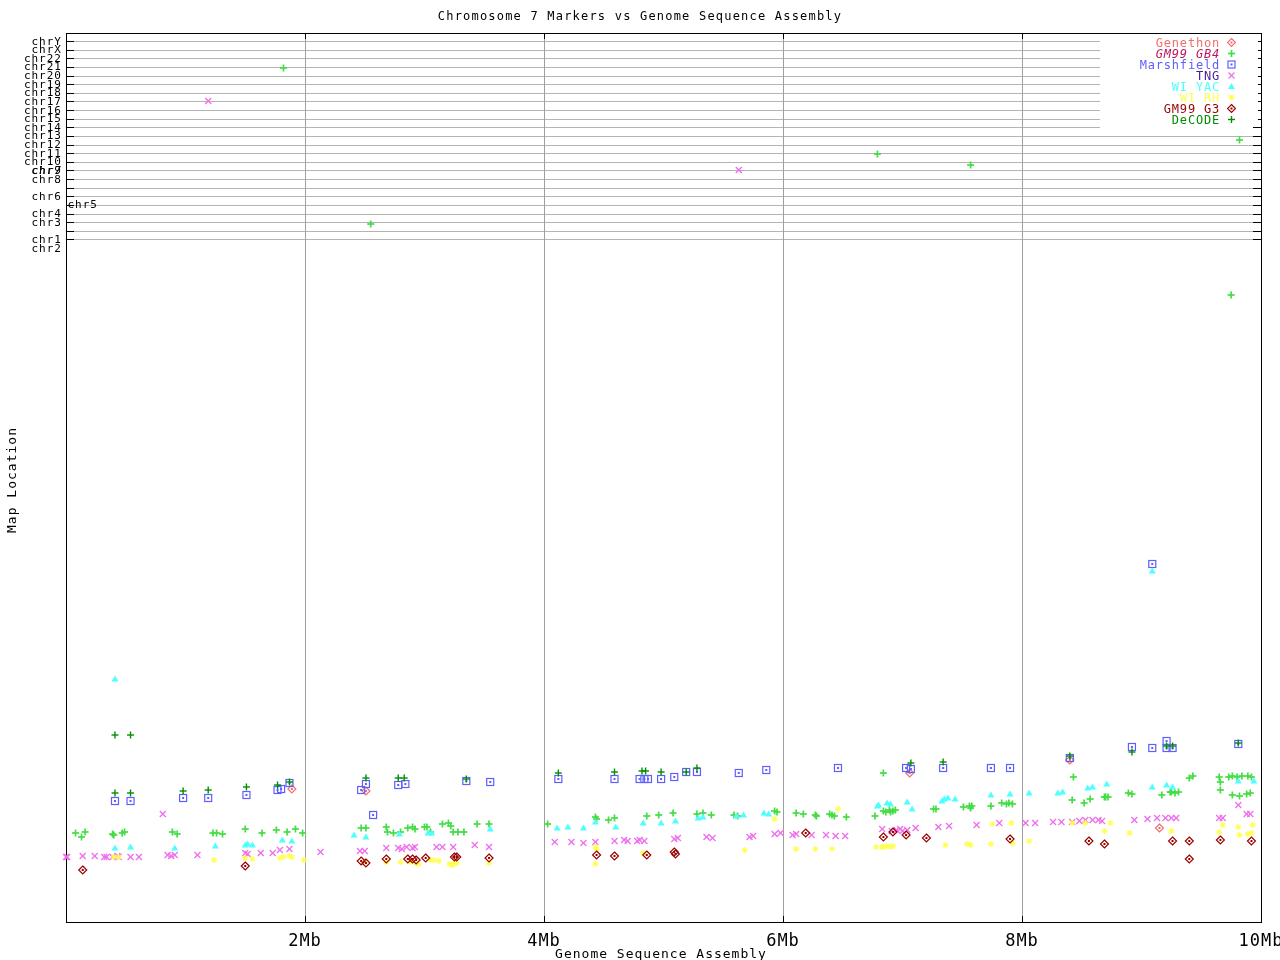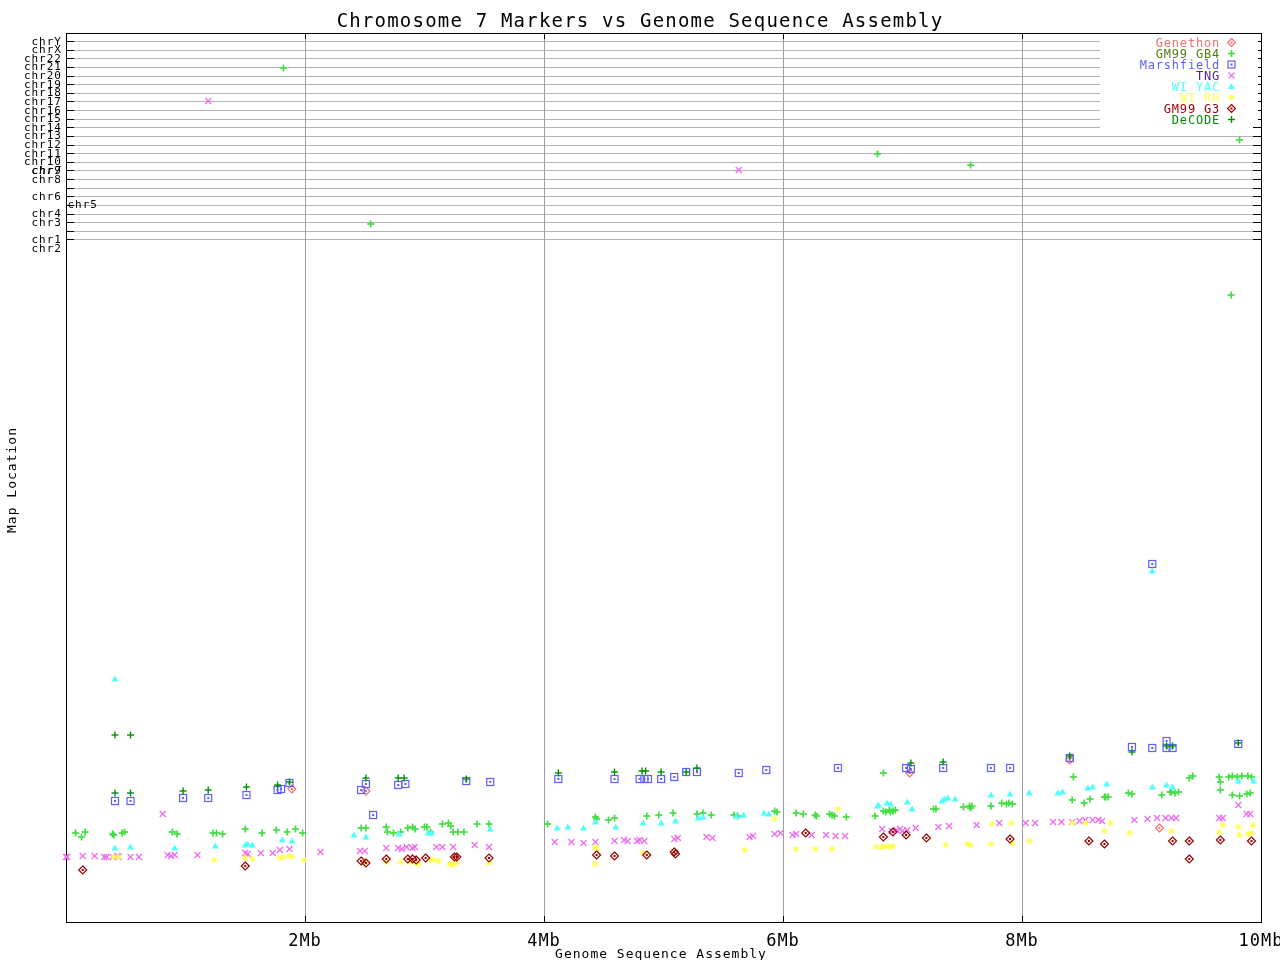--- a/index.html
+++ b/index.html
@@ -1,20 +1,20 @@
 <!DOCTYPE html>
 <html><head>
 <meta charset="utf-8">
 <style>
   html,body{margin:0;padding:0;background:#fff;}
   #root{position:relative;width:1280px;height:960px;background:#ffffff;overflow:hidden;
         font-family:"DejaVu Sans Mono", monospace;color:#000;}
   #plot{position:absolute;left:0;top:0;}
   .chart-title{position:absolute;top:9px;left:0;width:1280px;text-align:center;
-        font-size:19px;letter-spacing:1.2px;white-space:pre;}
+        font-size:12px;letter-spacing:1.2px;white-space:pre;}
   .x-axis-title{position:absolute;top:946px;left:661px;transform:translateX(-50%);
         font-size:13px;letter-spacing:1px;white-space:nowrap;}
   .y-axis-title{position:absolute;top:480px;left:11px;transform:translate(-50%,-50%) rotate(-90deg);
         font-size:13px;letter-spacing:1px;white-space:nowrap;}
   .xtick{position:absolute;top:930px;transform:translateX(-50%);font-size:17px;letter-spacing:1px;}
   .chrom-label{position:absolute;left:0;width:62px;text-align:right;font-size:11px;
         letter-spacing:1px;line-height:9px;}
   #legend{position:absolute;top:36px;left:1100px;width:158px;background:#fff;padding:1px 0;}
   .legend-row{display:flex;align-items:center;justify-content:flex-end;height:11px;
         font-size:12px;letter-spacing:0.8px;}
@@ -1098,21 +1098,21 @@
 
   <div id="legend">
     <div class="legend-row">
       <span class="legend-label" style="color: rgb(239, 111, 111);">Genethon</span>
       <svg class="legend-glyph" width="9" height="11">
           <path d="M4.5,1.5 L8.5,5.5 L4.5,9.5 L0.5,5.5 Z" fill="none" stroke="#ef6f6f" stroke-width="1.2"></path>
           <rect x="3.5" y="4.5" width="2" height="2" fill="#ef6f6f"></rect>
         </svg>
     </div>
     <div class="legend-row">
-      <span class="legend-label" style="color: #4d7c0f;">GM99 GB4</span>
+      <span class="legend-label" style="color: #be185d; font-style: italic;">GM99 GB4</span>
       <svg class="legend-glyph" width="9" height="11">
           <line x1="1" y1="5.5" x2="8" y2="5.5" stroke="#44dd44" stroke-width="1.7"></line>
           <line x1="4.5" y1="2" x2="4.5" y2="9" stroke="#44dd44" stroke-width="1.7"></line>
         </svg>
     </div>
     <div class="legend-row">
       <span class="legend-label" style="color: rgb(95, 95, 255);">Marshfield</span>
       <svg class="legend-glyph" width="9" height="11">
           <rect x="1" y="2" width="7" height="7" fill="none" stroke="#5f5fff" stroke-width="1.2"></rect>
           <rect x="3.5" y="4.5" width="2" height="2" fill="#5f5fff"></rect>

